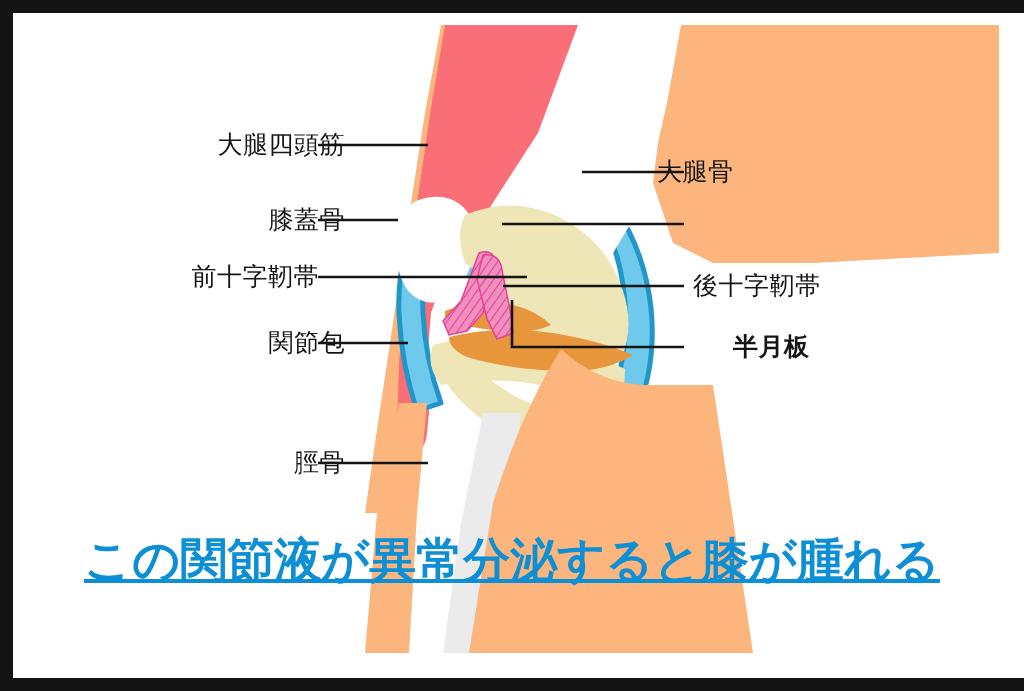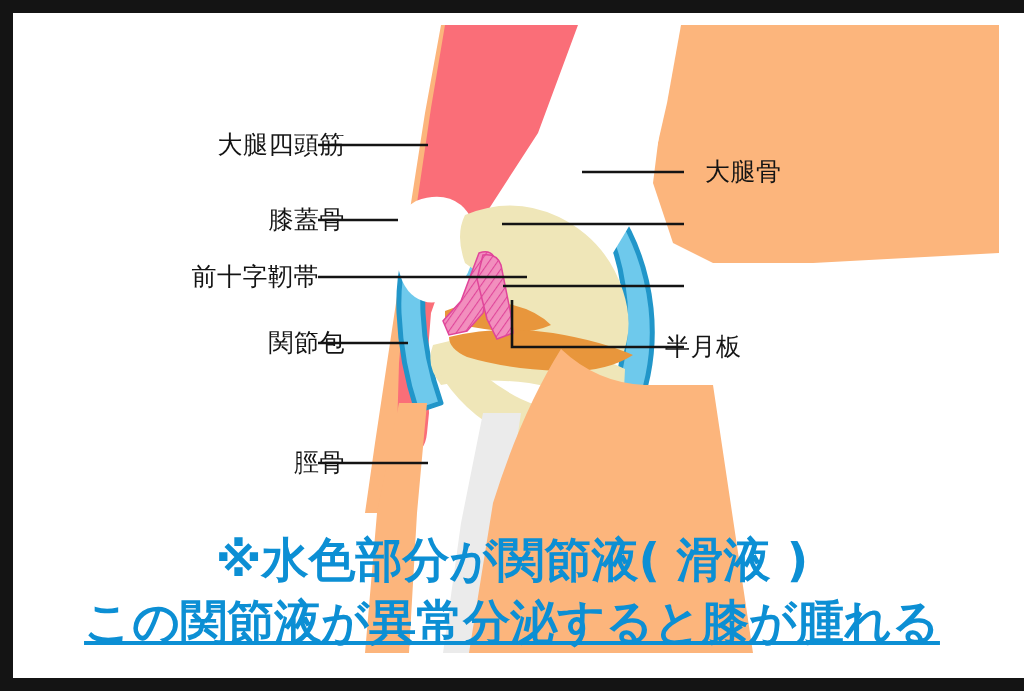--- a/index.html
+++ b/index.html
@@ -162,22 +162,22 @@
         <polyline points="499,287 499,334 671,334"></polyline>
       </g>
     </svg>
 
     <div class="label-text label-left" style="right:705px; top:132px;">大腿四頭筋</div>
     <div class="label-text label-left" style="right:705px; top:207px;">膝蓋骨</div>
     <div class="label-text label-left" style="right:731px; top:264px;">前十字靭帯</div>
     <div class="label-text label-left" style="right:705px; top:330px;">関節包</div>
     <div class="label-text label-left" style="right:705px; top:450px;margin-left:32px;">脛骨</div>
 
-    <div class="label-text label-right" style="left:692px; top:159px;text-align:center;">大腿骨</div>
-    <div class="label-text label-right" style="left:652px; top:334px;">半月板</div>
+    <div class="label-text label-right" style="left:644px; top:159px;text-align:center;">大腿骨</div>
+    <div class="label-text label-right" style="left:680px; top:273px;">後十字靭帯</div>
+    <div class="label-text label-right" style="left:720px; top:334px;font-weight:bold;">半月板</div>
 
     <div id="caption">
-      <div class="cap-line1">※水色部分が関節液( 滑液 )</div>
       <div class="cap-line2">この関節液が異常分泌すると膝が腫れる</div>
     </div>
 
   </div>
 </div>
 
 </body></html>

